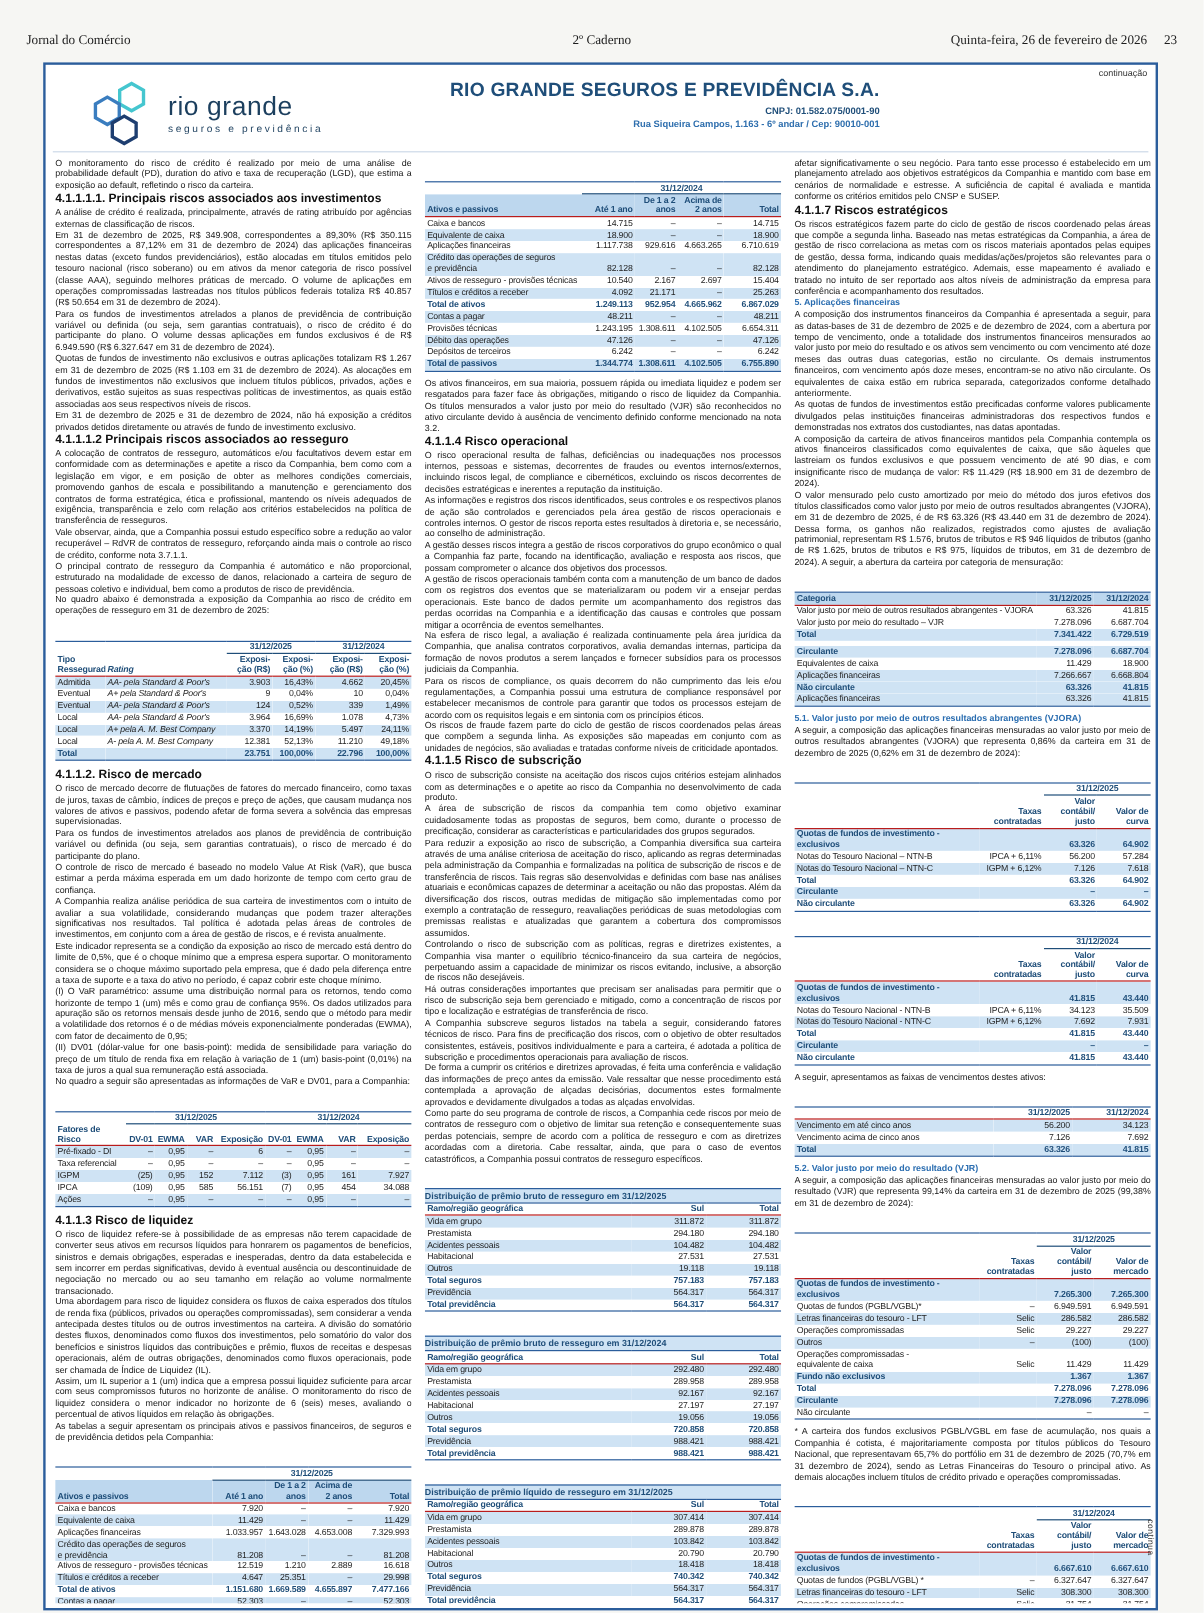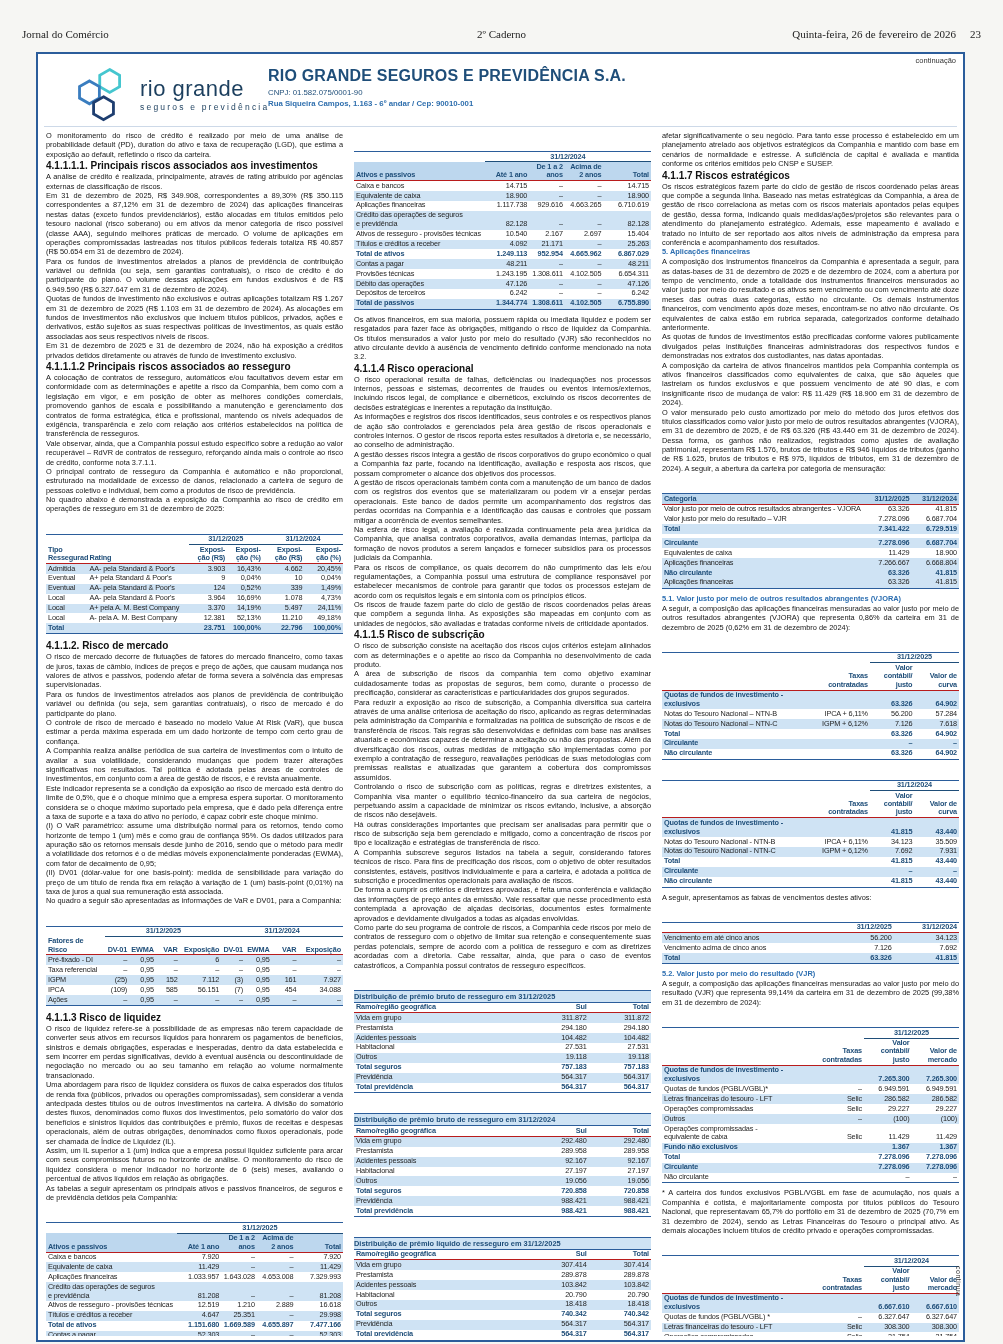--- a/index.html
+++ b/index.html
@@ -17,43 +17,43 @@
   
   .sheet{position:absolute;top:52px;left:36px;width:929px;height:1290px;
     background:#fff;border:2px solid #2b5d9b;box-sizing:border-box}
   .contlabel{position:absolute;top:2px;right:7px;font-size:7.5px;color:#333}
   
   .logo{position:absolute;top:12px;left:30px;display:flex;align-items:center}
   .logo svg{display:block}
   .brand{margin-left:8px}
   .brand .bn{font-size:22px;color:#1c3f5e;letter-spacing:.5px;line-height:1}
   .brand .bt{font-size:8.5px;color:#1c3f5e;letter-spacing:2.2px;margin-top:2px}
-  .titleblock{position:absolute;top:13px;left:230px;right:230px;text-align:left}
+  .titleblock{position:absolute;top:13px;left:230px;right:230px;text-align:right}
   .titleblock .co{font-size:16px;font-weight:700;color:#1f4e79;letter-spacing:.2px}
-  .titleblock .cnpj{font-size:7.8px;font-weight:400;color:#1f4e79;margin-top:3px}
+  .titleblock .cnpj{font-size:7.8px;font-weight:700;color:#1f4e79;margin-top:3px}
   .titleblock .addr{font-size:7.8px;font-weight:700;color:#2f6fae;margin-top:2px}
   .msep{position:absolute;top:72px;left:6px;right:6px;border-top:1px solid #cdd9e8}
   
   .col{position:absolute;top:77px;bottom:4px;width:297px;overflow:hidden}
   #col-left{left:8px}
   #col-middle{left:316px}
   #col-right{left:624px}
   .para{font-size:7.4px;line-height:1.27;text-align:justify;color:#161616;margin:0}
   .bh{font-size:10px;line-height:1.3;font-weight:700;color:#101010;margin:0}
   .bhb{font-size:7.4px;line-height:1.35;font-weight:700;color:#2a6db0;margin:0}
   
   .twrap{margin:20px 0 5px}
   .ttitle{font-size:7.4px;font-weight:700;color:#1f4e79;text-align:left;
     padding:1px 0;background:#cfe3f4;border-top:1.5px solid #2b5d9b}
   table.t{width:100%;border-collapse:collapse;font-size:7.3px;color:#1f1f1f;
     border-top:1.5px solid #2b5d9b;letter-spacing:-.15px;table-layout:fixed}
   .t th,.t td{padding:.5px 2px;vertical-align:bottom;overflow:hidden}
   .t .l{text-align:left}
   .t .r{text-align:right}
-  .t .it{}
+  .t .it{font-style:italic}
   .t thead th{color:#1f4e79;font-weight:700;white-space:pre-line;line-height:1.15}
   .t thead tr.thd th{border-bottom:1px solid #b91c1c}
   .t.hs thead tr.thd th{background:#bdd7ee}
   .t thead .gl{text-align:center;border-bottom:1px solid #1f4e79}
   .t tbody td{white-space:pre-line;line-height:1.22}
   .t tbody tr.hl{background:#cfe3f4}
   .t tbody tr.b td{font-weight:700;color:#1f4e79}
   .t tbody tr:last-child td{border-bottom:1.5px solid #2b5d9b}
   .t tbody tr.sp{background:#fff}
   .t tbody tr.sp td{height:4px;border:none;padding:0}

